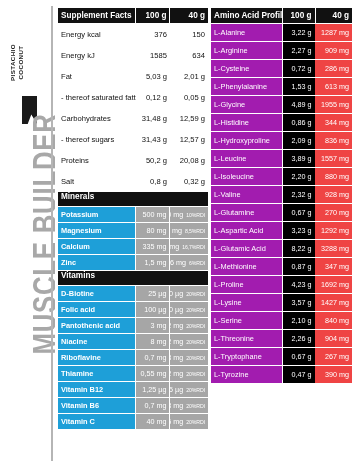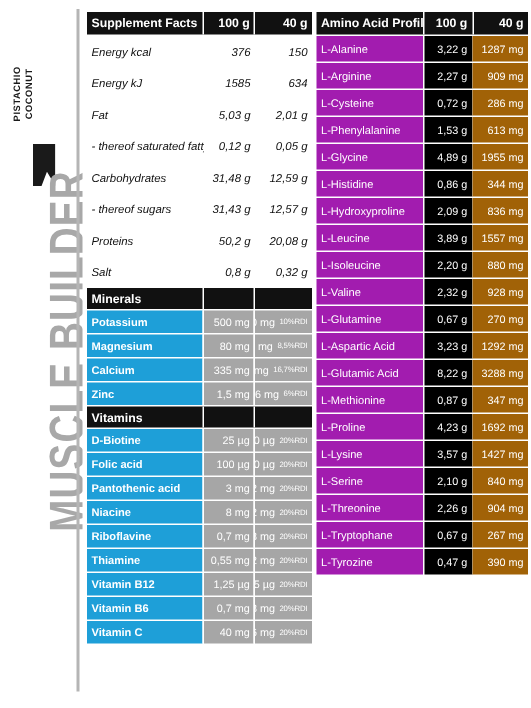--- a/index.html
+++ b/index.html
@@ -97,27 +97,27 @@
   #right-table .c-40   { width: 37px; justify-content: flex-end; }
 
   
   .row.hdr { background: #111111; height: 15px; margin-bottom: 1px; }
   .row.hdr .cell { color: #ffffff; font-size: 8.2px; font-weight: bold; text-align: right; }
   .row.hdr .c-name { justify-content: flex-start; }
   .row.hdr .c-100, .row.hdr .c-40 { justify-content: flex-end; }
   .row.hdr .sep { width: 1px; background: #ffffff; }
 
   
-  .row.section { background: #111111; height: 14px; margin-bottom: 1px; }
+  .row.section { background: #111111; height: 14px; margin-bottom: 1px; flex-direction: column; }
   .row.section .cell { color: #ffffff; font-size: 8.2px; font-weight: bold; }
   .row.section .sep { width: 1px; background: #ffffff; }
 
   
   .row.plain { height: 21px; background: #ffffff; }
-  .row.plain .cell { color: #111111; font-size: 7.6px; font-style: italic; }
+  .row.plain .cell { color: #111111; font-size: 7.6px; }
   .row.plain .c-name { justify-content: flex-start; }
 
   
   .row.micro { height: 15px; margin-bottom: 1px; }
   .row.micro .c-name {
     background: #1e9fd8;
     color: #ffffff;
     font-size: 7.4px;
     justify-content: flex-start;
     font-weight: bold;
@@ -144,21 +144,21 @@
     color: #ffffff;
     font-size: 7.4px;
     justify-content: flex-start;
   }
   .row.amino .c-100 {
     background: #000000;
     color: #ffffff;
     font-size: 7.2px;
   }
   .row.amino .c-40 {
-    background: #a16207;
+    background: #ef4444;
     color: #ffffff;
     font-size: 7.2px;
   }
   .row.amino .sep { width: 1px; background: #ffffff; }
 </style>
 </head>
 <body>
 
 <div class="page">
 

